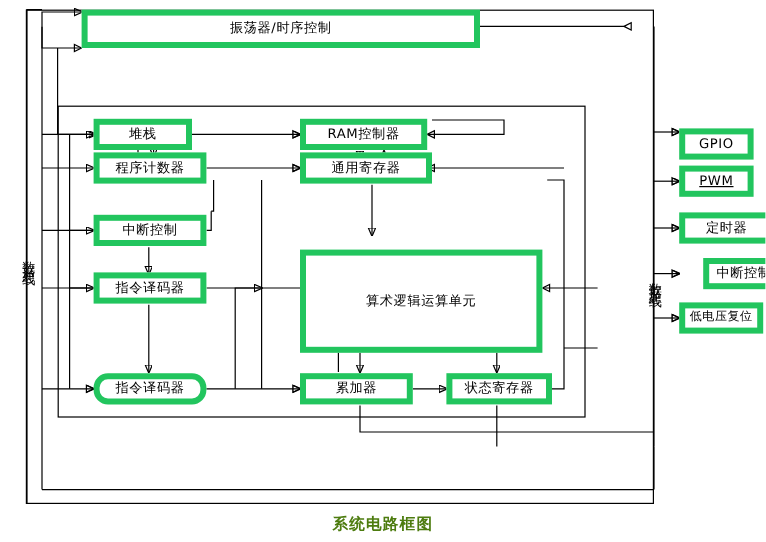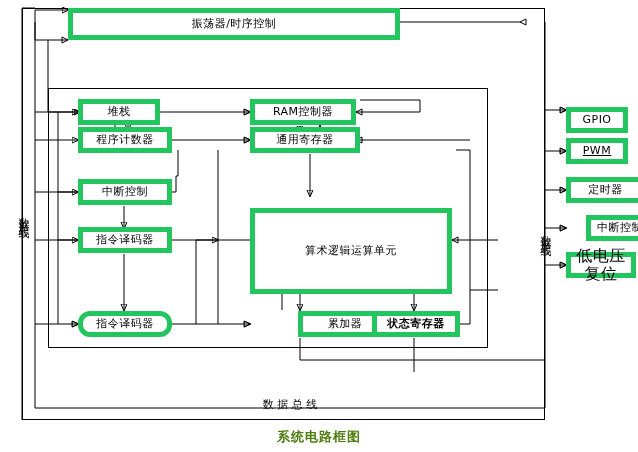--- a/index.html
+++ b/index.html
@@ -199,35 +199,34 @@
   <div class="box" style="left:250px; top:127px; width:110px; height:26px;">通用寄存器</div>
 
   <div class="box" style="left:78px; top:179px; width:94px; height:26px;">中断控制</div>
 
   <div class="box" style="left:250px; top:196px; width:202px; height:86px;margin-top:12px;">算术逻辑运算单元</div>
 
   <div class="box" style="left:78px; top:227px; width:94px; height:26px;">指令译码器</div>
 
   <div class="box" style="left:78px; top:311px; width:94px; height:26px;border-radius:12px;">指令译码器</div>
 
-  <div class="box" style="left:250px; top:311px; width:94px; height:26px;margin-left:48px;">累加器</div>
-
-  <div class="box" style="left:372px; top:311px; width:88px; height:26px;font-weight:bold;">状态寄存器</div>
-
-  <div class="plain" style="left:180px; top:394px; width:220px; height:20px;">数 据 总 线</div>
+  <div class="box" style="left:250px; top:311px; width:94px; height:26px;">累加器</div>
+
+  <div class="box" style="left:372px; top:311px; width:88px; height:26px;">状态寄存器</div>
+
 
   <div class="plain vlabel" style="left:14px; top:160px; width:18px; height:110px;">数据总线</div>
 
   <div class="plain vlabel" style="left:536px; top:178px; width:18px; height:110px;">数据总线</div>
 
   <div class="box" style="left:566px; top:97px; width:62px; height:26px;margin-top:10px;">GPIO</div>
 
   <div class="box" style="left:566px; top:138px; width:62px; height:26px;text-decoration:underline;">PWM</div>
 
   <div class="box" style="left:566px; top:177px; width:79px; height:26px;">定时器</div>
 
   <div class="box" style="left:586px; top:215px; width:68px; height:26px;">中断控制</div>
 
-  <div class="box" style="left:566px; top:252px; width:70px; height:26px; font-size:16px;">低电压复位</div>
+  <div class="box" style="left:566px; top:252px; width:70px; height:26px; font-size:10px;">低电压复位</div>
 
   <div id="caption">系统电路框图</div>
 
 </div>
 
 </body></html>

